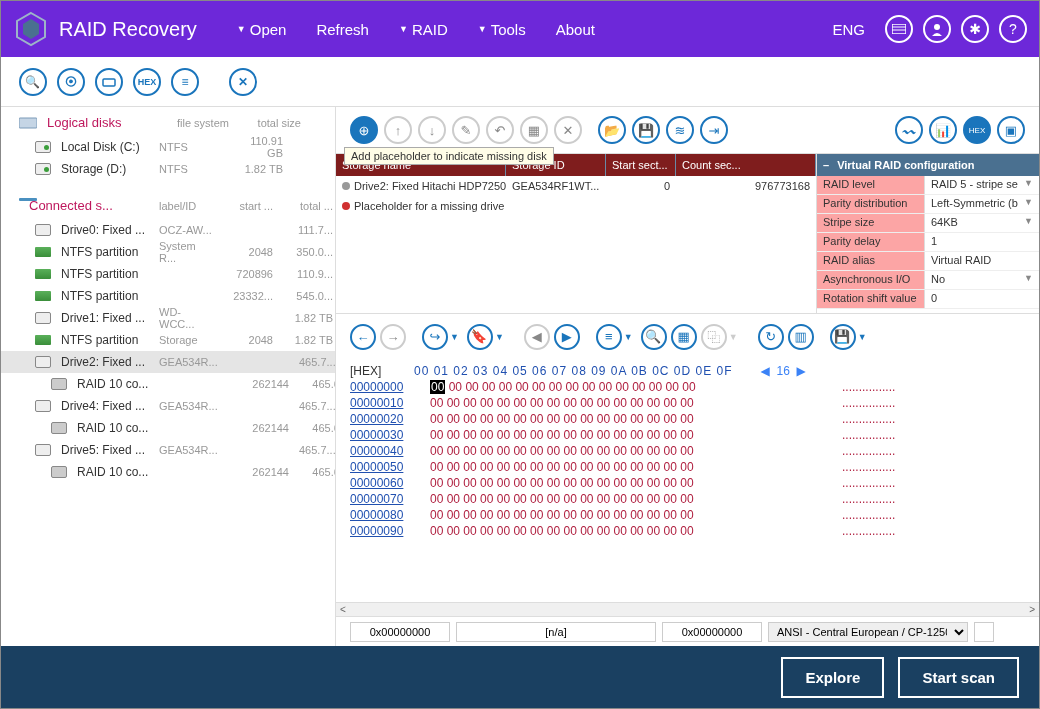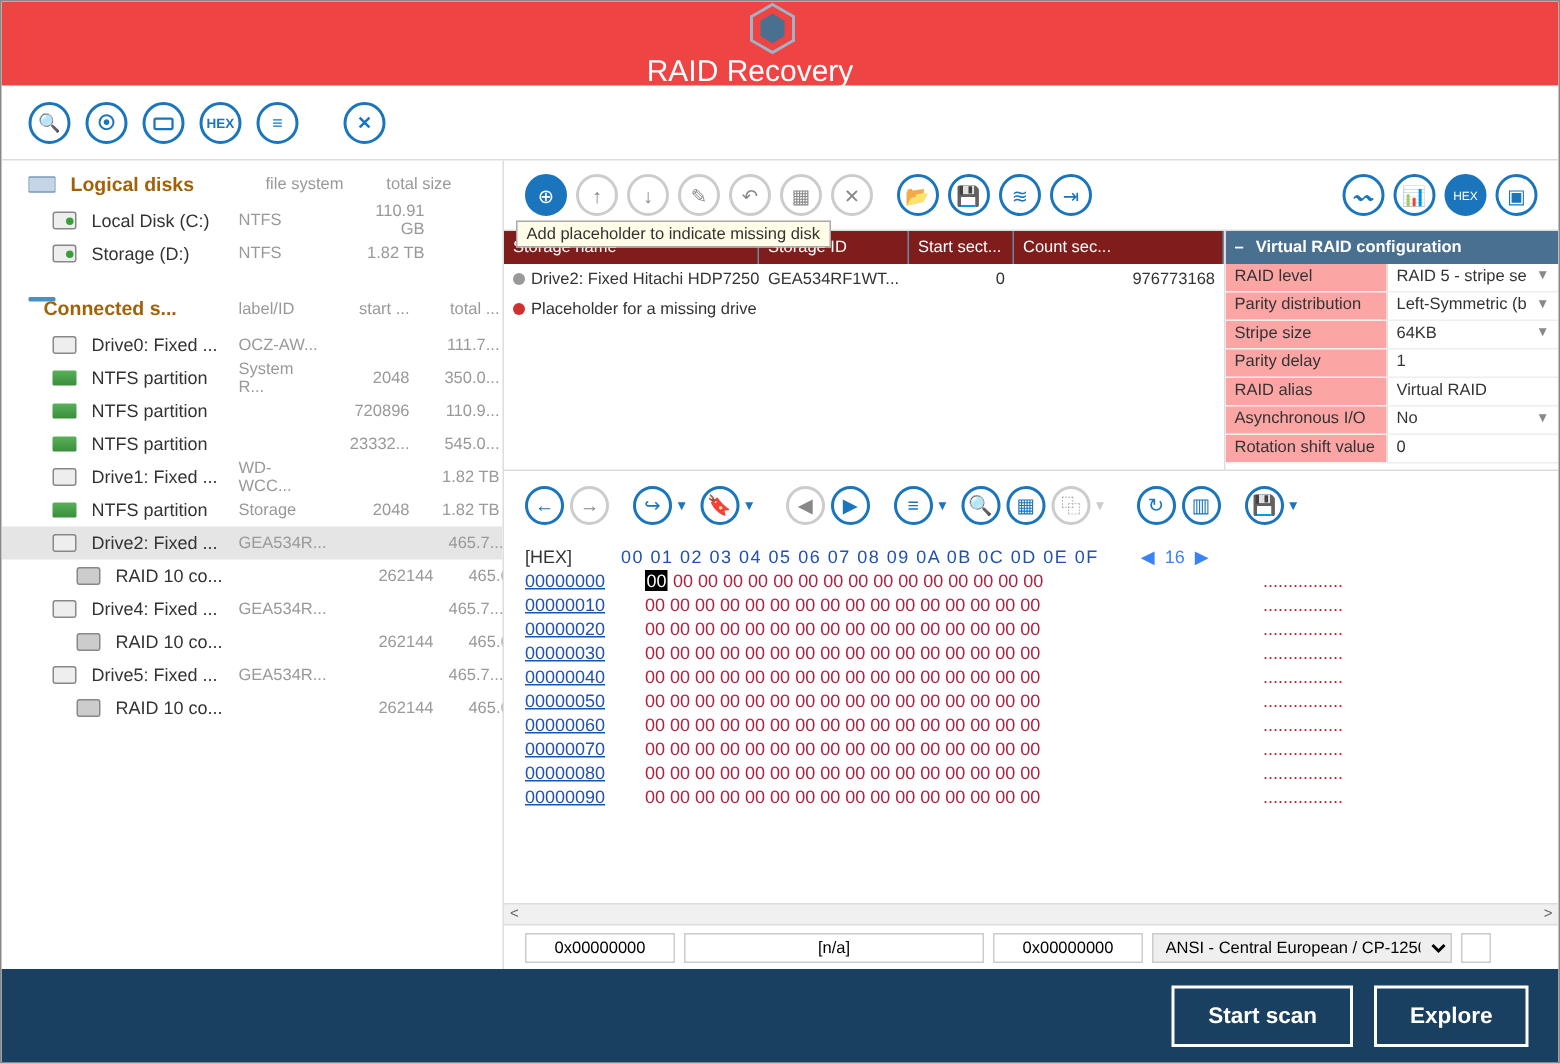--- a/index.html
+++ b/index.html
@@ -1,33 +1,33 @@
 <!DOCTYPE html>
 <html><head>
 <meta charset="utf-8">
 <style>
 * { margin:0; padding:0; box-sizing:border-box; font-family:"Segoe UI",Arial,sans-serif; }
 body { width:1040px; height:709px; background:#fff; border:1px solid #888; overflow:hidden; font-size:12px; color:#333; }
-.titlebar { height:56px; background:#ef4444; display:flex; align-items:center; padding:0 12px; color:#fff;flex-direction:column; }
+.titlebar { height:56px; background:#6d28d9; display:flex; align-items:center; padding:0 12px; color:#fff; }
 .logo { width:36px; height:36px; margin-right:10px; display:flex; align-items:center; justify-content:center; }
 .app-title { font-size:20px; font-weight:normal; margin-right:40px; }
 .menu { display:flex; gap:30px; flex:1; }
 .menu-item { font-size:15px; cursor:pointer; display:flex; align-items:center; gap:4px; }
 .menu-item .caret { font-size:9px; }
 .tb-right { display:flex; align-items:center; gap:10px; }
 .lang { font-size:15px; margin-right:10px; }
 .circ { width:28px; height:28px; border:2px solid #fff; border-radius:50%; display:flex; align-items:center; justify-content:center; cursor:pointer; font-size:14px; }
 .toolbar { height:50px; border-bottom:1px solid #ddd; display:flex; align-items:center; padding:0 18px; gap:10px; }
 .tbtn { width:28px; height:28px; border:2px solid #1a75bc; border-radius:50%; display:flex; align-items:center; justify-content:center; color:#1a75bc; cursor:pointer; font-size:12px; font-weight:bold; background:#fff; }
 .tbtn svg { width:14px; height:14px; }
 .main { display:flex; height:calc(100% - 56px - 50px - 62px); }
 .sidebar { width:335px; border-right:1px solid #ddd; overflow:hidden; }
 .sb-section-hdr { display:flex; align-items:center; padding:8px 18px 6px; gap:10px; }
 .sb-icon { width:18px; height:14px; }
-.sb-title { font-weight:700; color:#a16207; font-size:13px; flex:0 0 120px; }
+.sb-title { font-weight:400; color:#be185d; font-size:13px; flex:0 0 120px; }
 .sb-col { color:#999; font-size:11px; }
 .sb-c1 { flex:0 0 64px; }
 .sb-c2 { flex:0 0 48px; text-align:right; }
 .sb-c3 { flex:0 0 50px; text-align:right; }
 .sb-row { display:flex; align-items:center; padding:3px 18px; gap:10px; height:22px; }
 .sb-row.sel { background:#e5e5e5; }
 .sb-row.indent { padding-left:34px; }
 .sb-row.indent2 { padding-left:50px; }
 .disk-icon { width:16px; height:12px; border:1px solid #888; border-radius:2px; background:#eee; flex-shrink:0; }
 .disk-icon.green::after { content:""; display:block; width:5px; height:5px; background:#3a9e3a; border-radius:50%; margin:3px 0 0 8px; }
@@ -460,15 +460,15 @@
       <input style="width: 100px;" value="0x00000000">
       <input style="width: 200px;" value="[n/a]">
       <input style="width: 100px;" value="0x00000000">
       <select style="width:200px;"><option>ANSI - Central European / CP-1250</option></select>
       <input style="width: 20px;">
     </div>
   </div>
 </div>
 
 <div class="footer">
+  <button class="fbtn">Explore</button>
   <button class="fbtn">Start scan</button>
-  <button class="fbtn">Explore</button>
 </div>
 
 </body></html>

